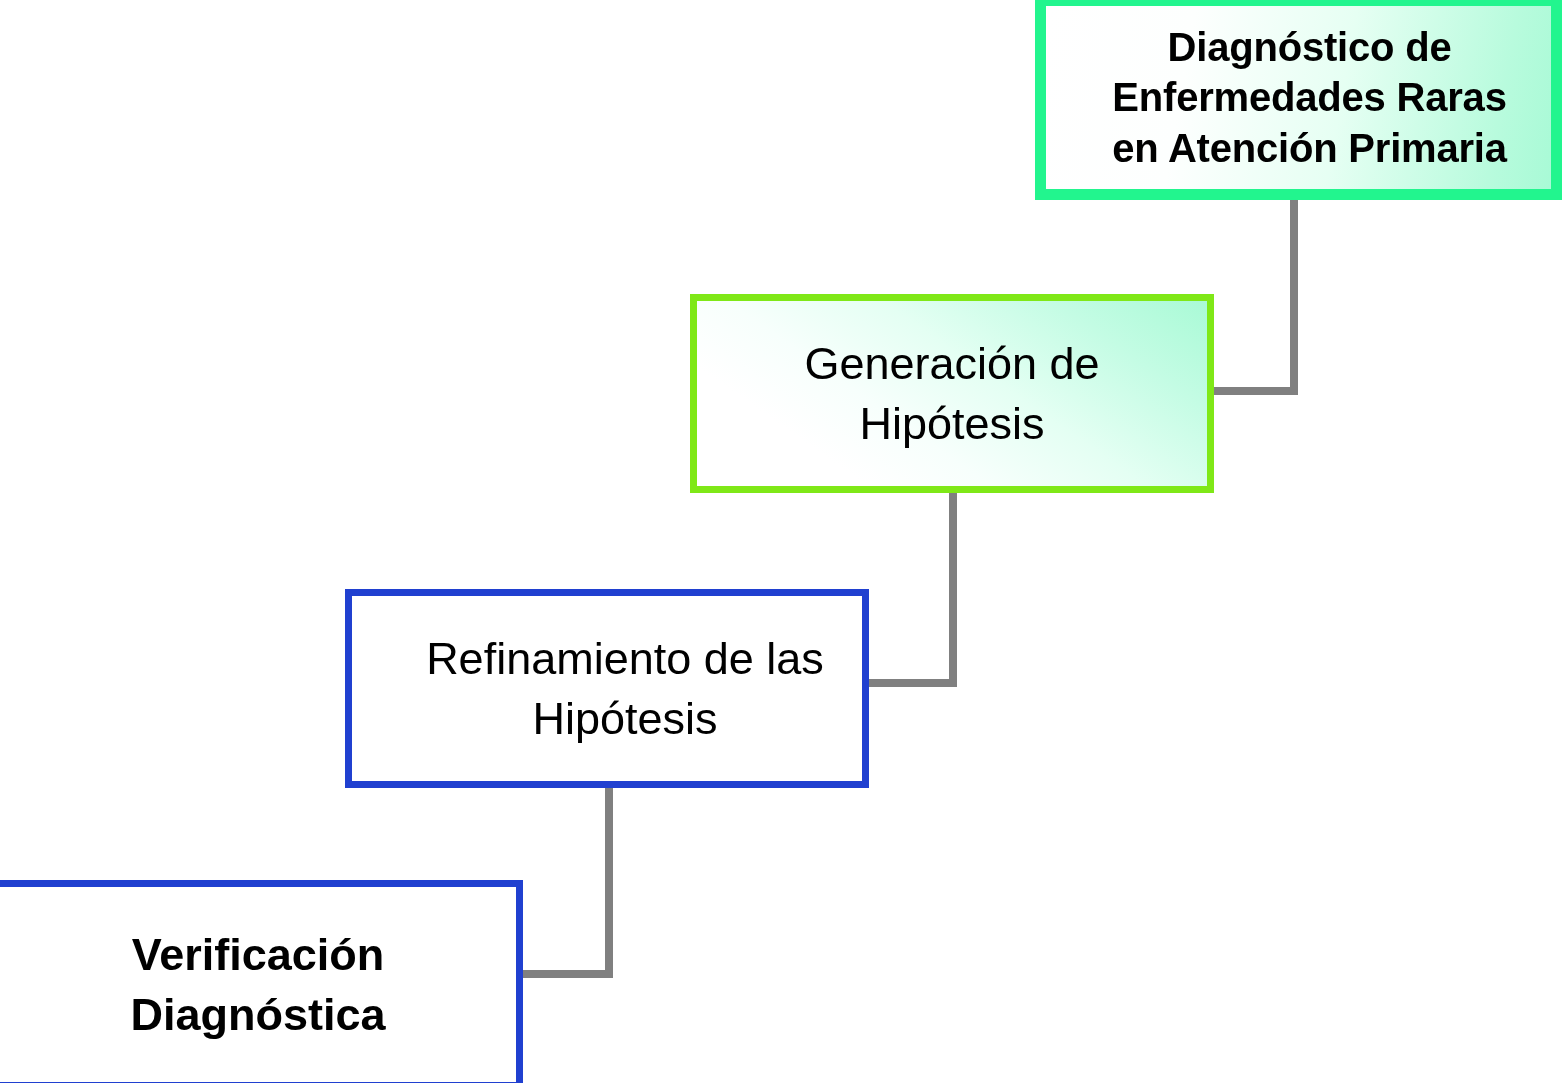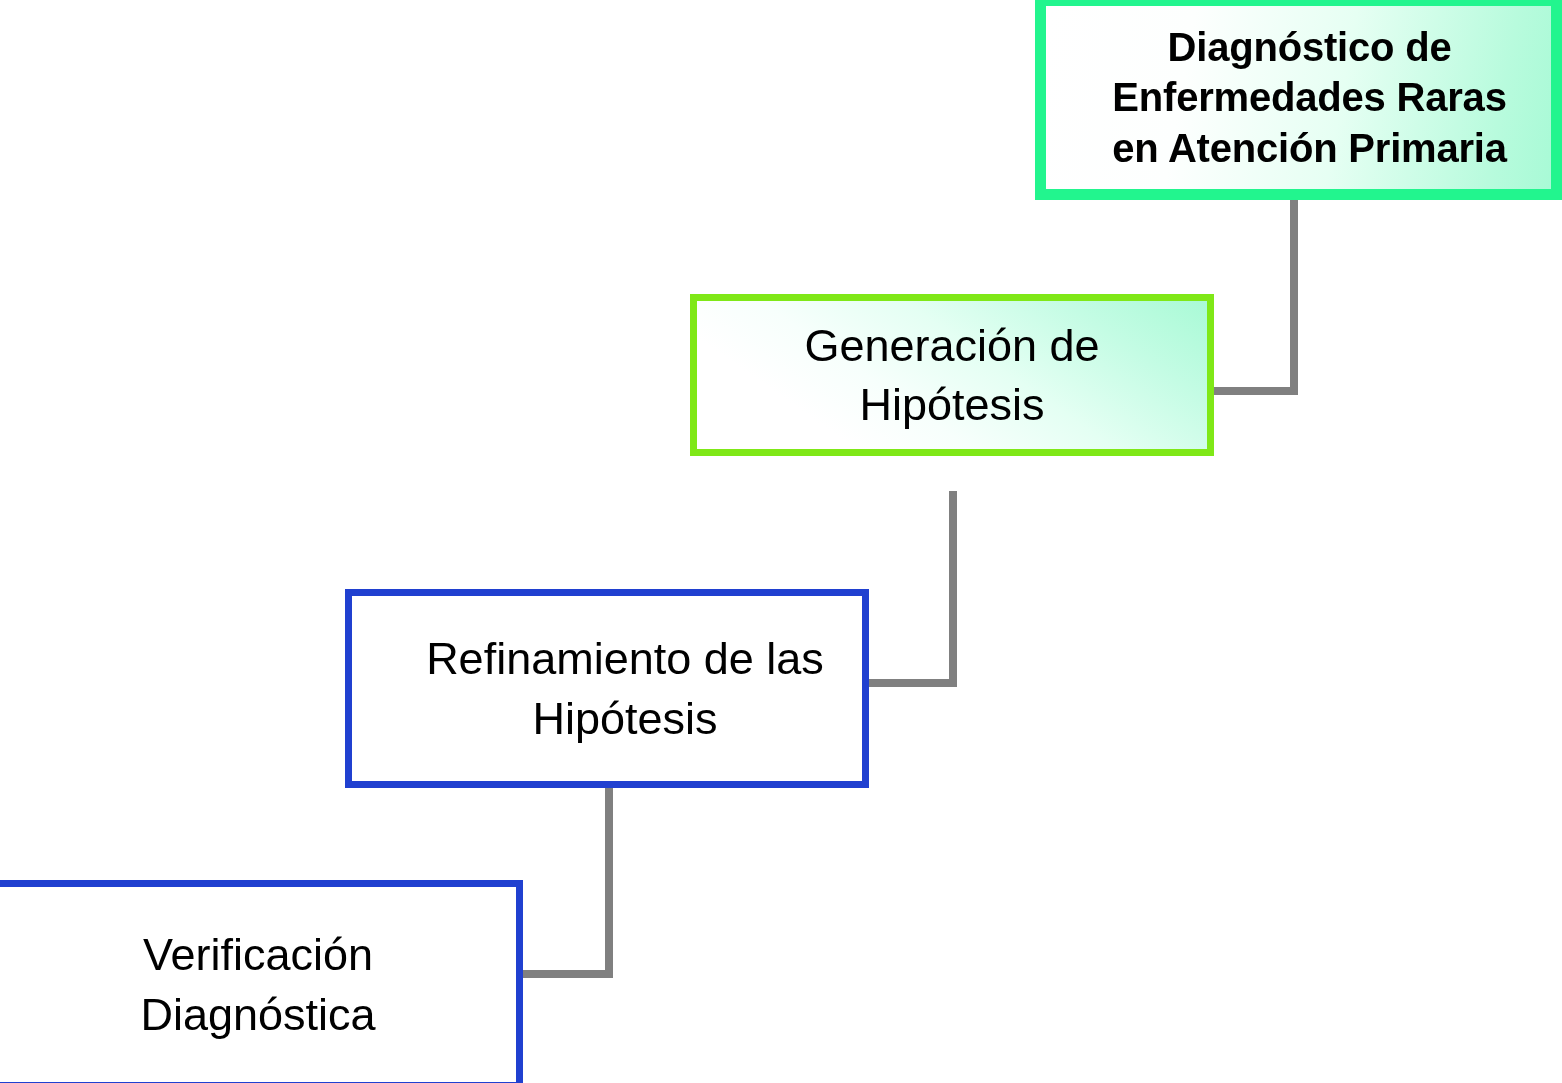--- a/index.html
+++ b/index.html
@@ -55,21 +55,21 @@
     line-height: 1.26;
     letter-spacing: -0.2px;
     padding-left: 32px;
   }
 
   
   #node-2 {
     left: 690px;
     top: 294px;
     width: 524px;
-    height: 162px;
+    height: 199px;
     border: 7px solid #7FE817;
     background: linear-gradient(215deg, #a9fad6 0%, #c4fce4 20%, #e4fff3 42%, #f7fffc 62%, #ffffff 78%, #ffffff 100%);
   }
   #node-2 .node-label {
     font-size: 45px;
     font-weight: normal;
     line-height: 1.32;
   }
 
   
@@ -92,21 +92,21 @@
   #node-4 {
     left: -7px;
     top: 880px;
     width: 530px;
     height: 209px;
     border: 7px solid #2040D0;
     background: #ffffff;
   }
   #node-4 .node-label {
     font-size: 45px;
-    font-weight: normal;
+    font-weight: bold;
     line-height: 1.32;
   }
 </style>
 </head>
 <body>
 
 <div id="canvas">
 
   <div class="conn-seg" style="left:1290px; top:197px; width:8px; height:198px;"></div>
   <div class="conn-seg" style="left:1209px; top:387px; width:89px; height:8px;"></div>

